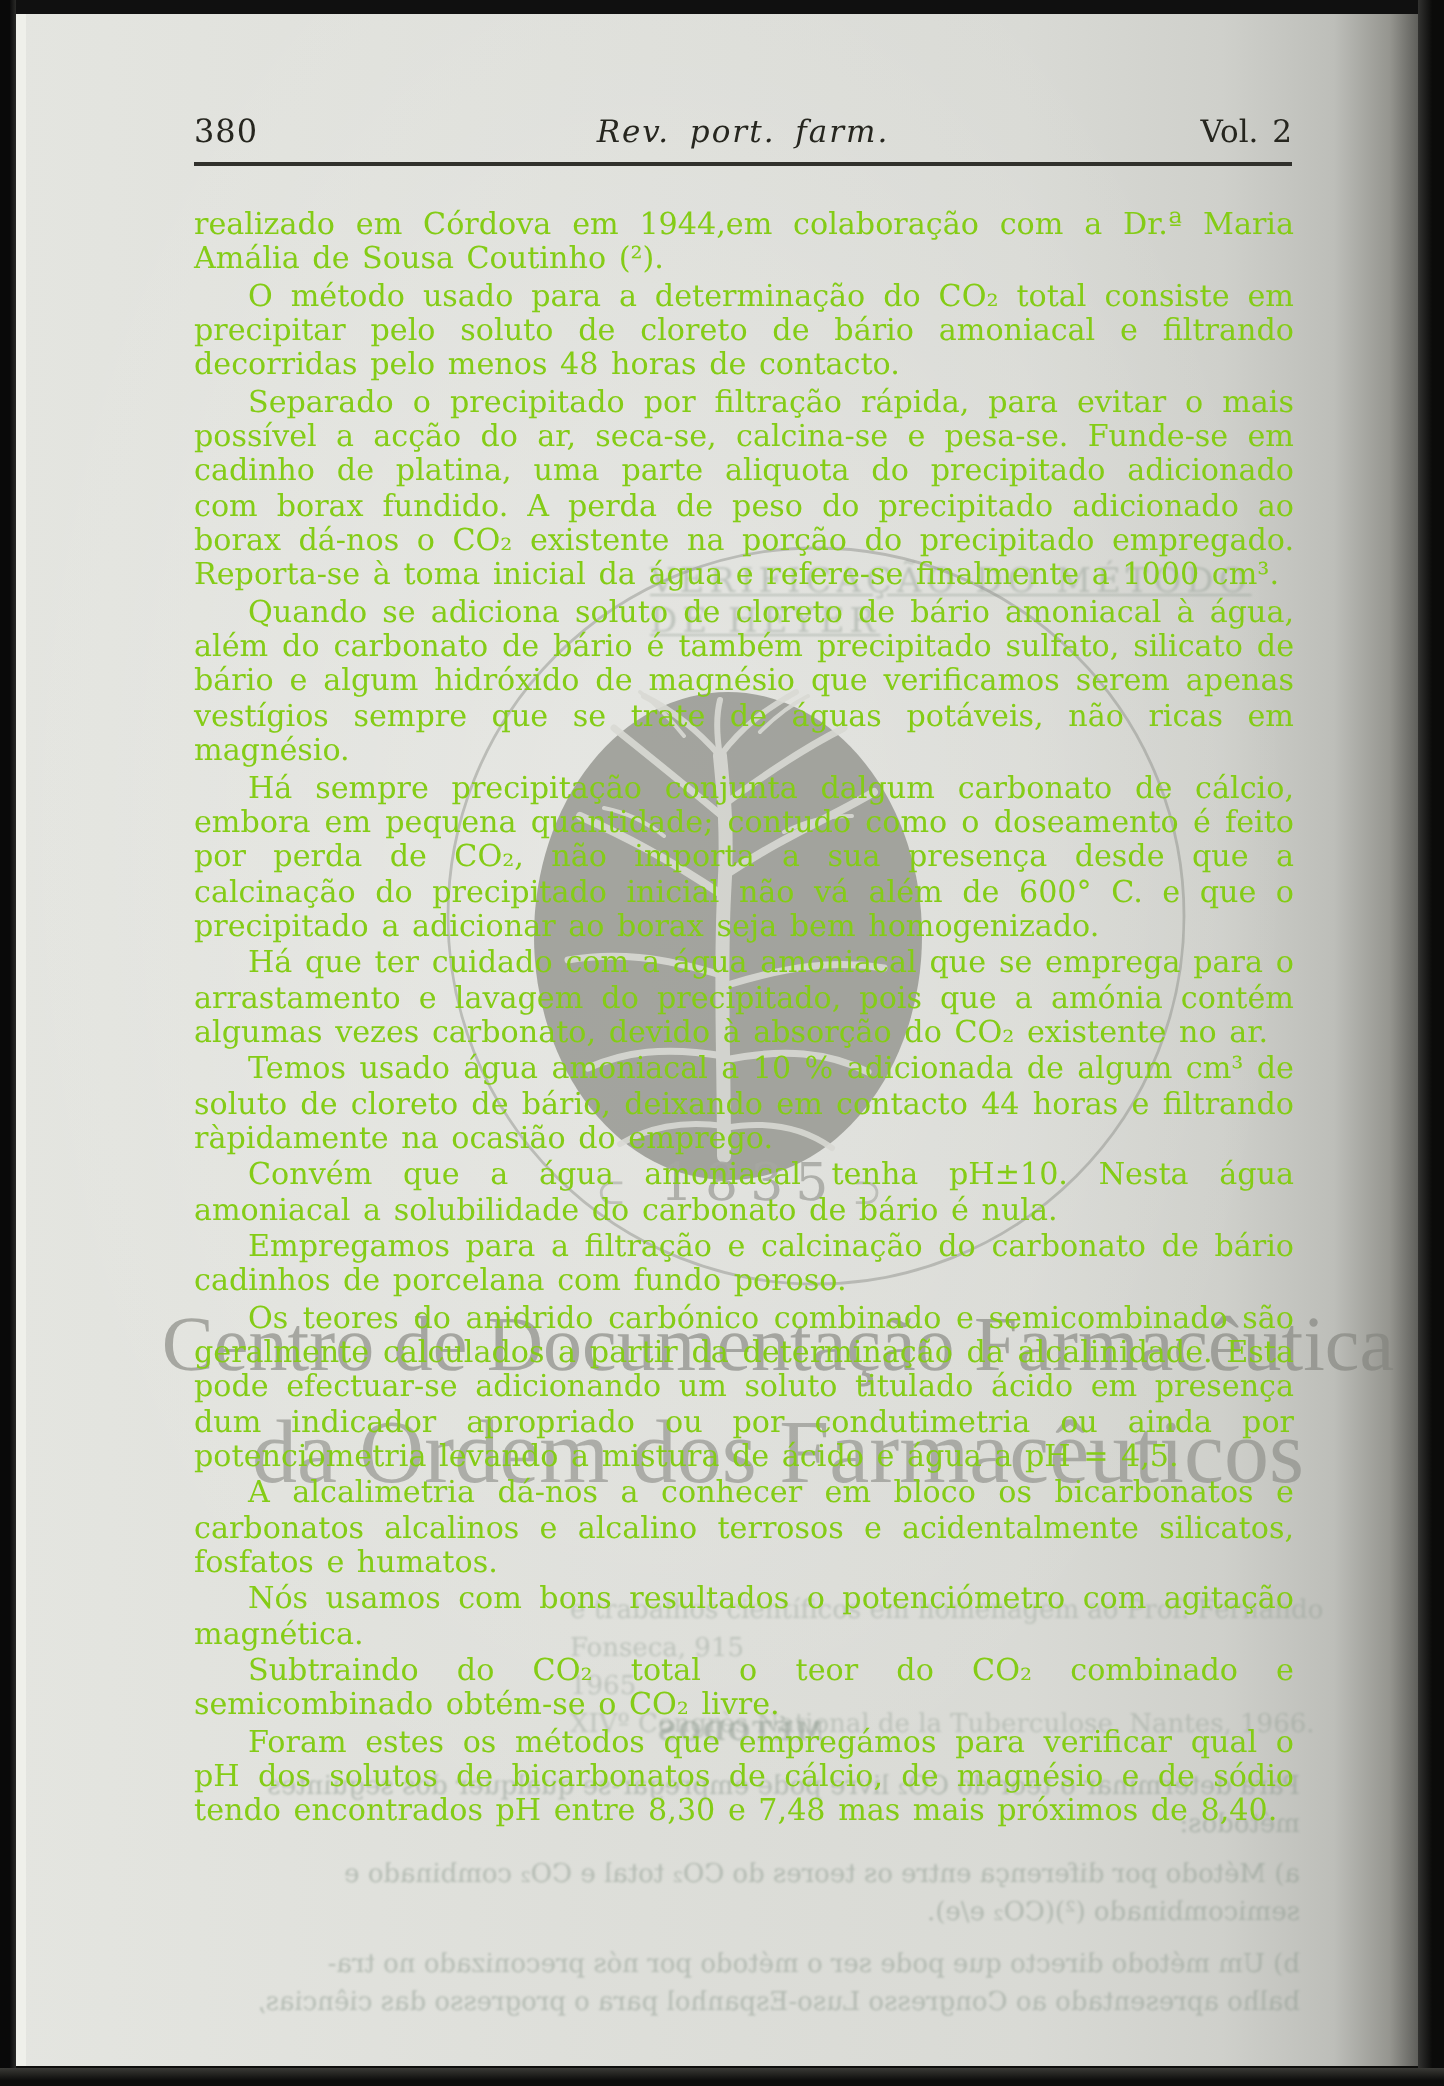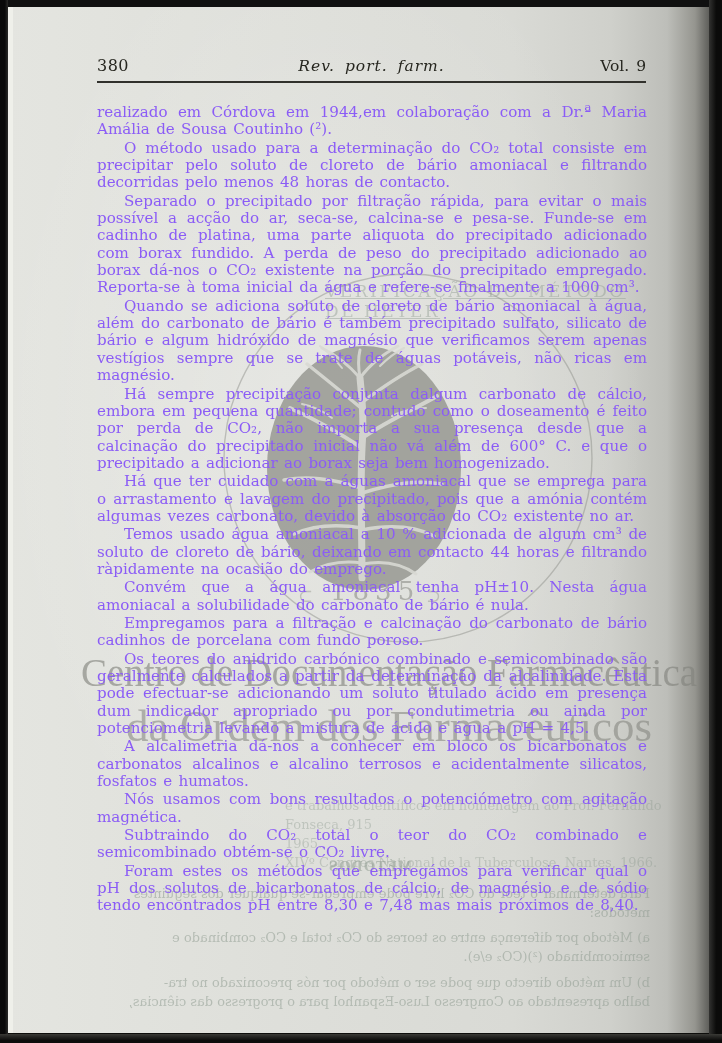--- a/index.html
+++ b/index.html
@@ -28,21 +28,21 @@
   
   .header{position:absolute;left:97px;top:56px;width:549px;z-index:5;color:#26261f;}
   .header .pageno{position:absolute;left:0;top:0;font-size:16px;letter-spacing:.5px;}
   .header .journal{position:absolute;left:0;right:0;top:1px;text-align:center;font-style:italic;font-size:15.5px;letter-spacing:1px;word-spacing:4px;}
   .header .vol{position:absolute;right:0;top:1px;font-size:15.5px;word-spacing:2px;}
   .header .rule{position:absolute;left:0;top:25px;width:549px;height:2px;background:#31312c;}
 
   
   .body-text{
     position:absolute;left:97px;top:104px;width:550px;z-index:5;
-    color:#8b5cf6;font-size:15.1px;line-height:17.35px;
+    color:#84cc16;font-size:15.1px;line-height:17.35px;
     text-align:justify;
   }
   .body-text p{margin:0 0 1px 0;text-indent:27px;word-spacing:1.5px;}
   .body-text p.no-indent{text-indent:0;}
 
   
   .wm{position:absolute;z-index:3;pointer-events:none;color:#81827c;}
   .wm-line1{left:64px;top:650px;width:650px;text-align:center;font-size:39px;letter-spacing:0px;opacity:.62;font-family:Liberation Serif, serif;}
   .wm-line2{left:64px;top:700px;width:650px;text-align:center;font-size:45px;opacity:.55;font-family:"Liberation Serif",serif;}
   .seal{left:212px;top:268px;width:390px;height:390px;opacity:.85;}
@@ -111,31 +111,31 @@
     <text x="214" y="334" font-size="18" fill="#9c9d97" opacity=".6" font-family="DejaVu Serif, serif">⊃</text>
   </svg>
 </div>
 
 <div class="wm wm-line1">Centro de Documentação Farmacêutica</div>
 <div class="wm wm-line2">da Ordem dos Farmacêuticos</div>
 
 <div class="header">
   <span class="pageno">380</span>
   <span class="journal">Rev. port. farm.</span>
-  <span class="vol">Vol. 9</span>
+  <span class="vol">Vol. 2</span>
   <div class="rule"></div>
 </div>
 
 <div class="body-text">
   <p class="no-indent">realizado em Córdova em 1944,em colaboração com a Dr.ª Maria Amália de Sousa Coutinho (²).</p>
   <p>O método usado para a determinação do CO₂ total consiste em precipitar pelo soluto de cloreto de bário amoniacal e filtrando decorridas pelo menos 48 horas de contacto.</p>
   <p>Separado o precipitado por filtração rápida, para evitar o mais possível a acção do ar, seca-se, calcina-se e pesa-se. Funde-se em cadinho de platina, uma parte aliquota do precipitado adicionado com borax fundido. A perda de peso do precipitado adicionado ao borax dá-nos o CO₂ existente na porção do precipitado empregado. Reporta-se à toma inicial da água e refere-se finalmente a 1000 cm³.</p>
   <p>Quando se adiciona soluto de cloreto de bário amoniacal à água, além do carbonato de bário é também precipitado sulfato, silicato de bário e algum hidróxido de magnésio que verificamos serem apenas vestígios sempre que se trate de águas potáveis, não ricas em magnésio.</p>
   <p>Há sempre precipitação conjunta dalgum carbonato de cálcio, embora em pequena quantidade; contudo como o doseamento é feito por perda de CO₂, não importa a sua presença desde que a calcinação do precipitado inicial não vá além de 600° C. e que o precipitado a adicionar ao borax seja bem homogenizado.</p>
-  <p>Há que ter cuidado com a águas amoniacal que se emprega para o arrastamento e lavagem do precipitado, pois que a amónia contém algumas vezes carbonato, devido à absorção do CO₂ existente no ar.</p>
+  <p>Há que ter cuidado com a água amoniacal que se emprega para o arrastamento e lavagem do precipitado, pois que a amónia contém algumas vezes carbonato, devido à absorção do CO₂ existente no ar.</p>
   <p>Temos usado água amoniacal a 10 % adicionada de algum cm³ de soluto de cloreto de bário, deixando em contacto 44 horas e filtrando ràpidamente na ocasião do emprego.</p>
   <p>Convém que a água amoniacal tenha pH±10. Nesta água amoniacal a solubilidade do carbonato de bário é nula.</p>
   <p>Empregamos para a filtração e calcinação do carbonato de bário cadinhos de porcelana com fundo poroso.</p>
   <p>Os teores do anidrido carbónico combinado e semicombinado são geralmente calculados a partir da determinação da alcalinidade. Esta pode efectuar-se adicionando um soluto titulado ácido em presença dum indicador apropriado ou por condutimetria ou ainda por potenciometria levando a mistura de ácido e água a pH = 4,5.</p>
   <p>A alcalimetria dá-nos a conhecer em bloco os bicarbonatos e carbonatos alcalinos e alcalino terrosos e acidentalmente silicatos, fosfatos e humatos.</p>
   <p>Nós usamos com bons resultados o potenciómetro com agitação magnética.</p>
   <p>Subtraindo do CO₂ total o teor do CO₂ combinado e semicombinado obtém-se o CO₂ livre.</p>
   <p>Foram estes os métodos que empregámos para verificar qual o pH dos solutos de bicarbonatos de cálcio, de magnésio e de sódio tendo encontrados pH entre 8,30 e 7,48 mas mais próximos de 8,40.</p>
 </div>
 

